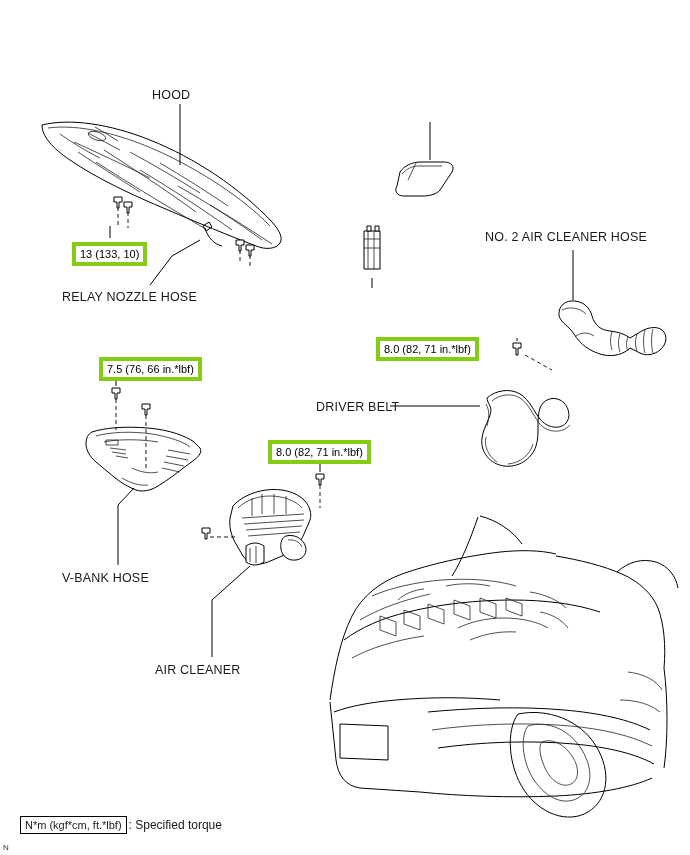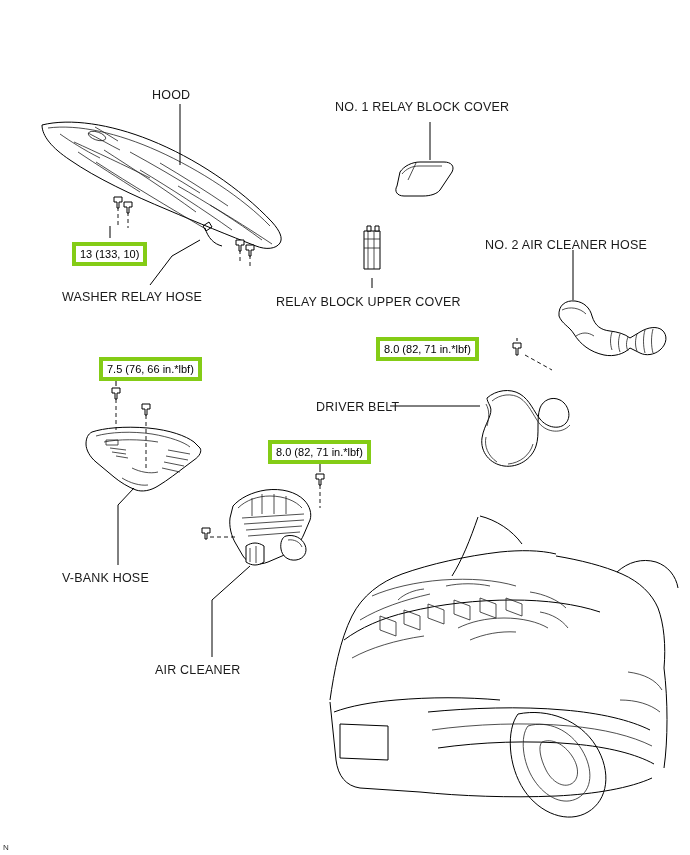--- a/index.html
+++ b/index.html
@@ -247,29 +247,30 @@
       <path class="ln-thin" d="M528,726 C548,720 570,730 582,750 C594,770 592,790 578,798 C564,806 546,798 534,780 C522,762 520,736 528,726 Z"></path>
       <path class="ln-thin" d="M542,742 C552,738 564,744 572,756 C580,768 579,780 571,784 C563,788 552,782 546,770 C540,758 538,746 542,742 Z"></path>
       <path class="ln" d="M664,668 C668,700 668,740 664,768"></path>
       <path class="ln-thin" d="M628,672 C644,674 656,680 662,690"></path>
       <path class="ln-thin" d="M620,700 C636,700 650,704 660,712"></path>
     </g>
 
   </svg>
 
   <div class="label" style="left:152px; top:88px;">HOOD</div>
-  <div class="label" style="left:335px; top:100px;">NO. 1 RELAY BLOCK COVER</div>
-  <div class="label" style="left:485px; top:230px;margin-top:8px;">NO. 2 AIR CLEANER HOSE</div>
-  <div class="label" style="left:62px; top:290px;">WASHER RELAY HOSE</div>
-  <div class="label" style="left:276px; top:295px;">RELAY BLOCK UPPER COVER</div>
+  <div class="label" style="left:485px; top:230px;">NO. 2 AIR CLEANER HOSE</div>
+  <div class="label" style="left:62px; top:290px;">RELAY NOZZLE HOSE</div>
   <div class="label" style="left:316px; top:400px;">DRIVER BELT</div>
   <div class="label" style="left:62px; top:571px;">V-BANK HOSE</div>
   <div class="label" style="left:155px; top:663px;text-align:right;">AIR CLEANER</div>
 
   <div class="torque" style="left:72px; top:242px;">13 (133, 10)</div>
   <div class="torque" style="left:99px; top:357px;">7.5 (76, 66 in.*lbf)</div>
   <div class="torque" style="left:376px; top:337px;">8.0 (82, 71 in.*lbf)</div>
   <div class="torque" style="left:268px; top:440px;">8.0 (82, 71 in.*lbf)</div>
 
+  <div class="legend" style="left:20px; top:818px;">
+    <span class="boxed">N*m (kgf*cm, ft.*lbf)</span><span>: Specified torque</span>
+  </div>
 
   <div class="corner-mark" style="left:3px; top:843px;">N</div>
 
 </div>
 
 </body></html>

